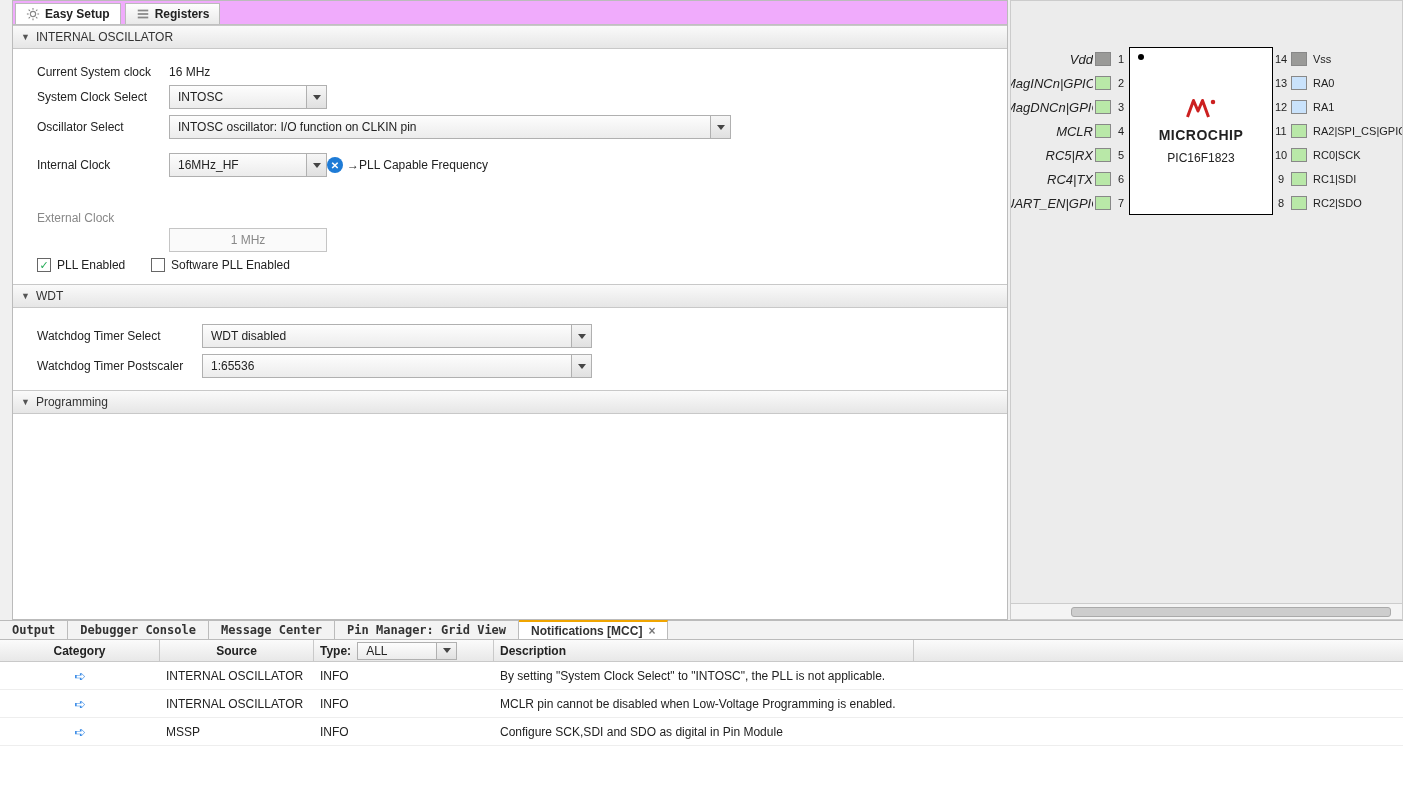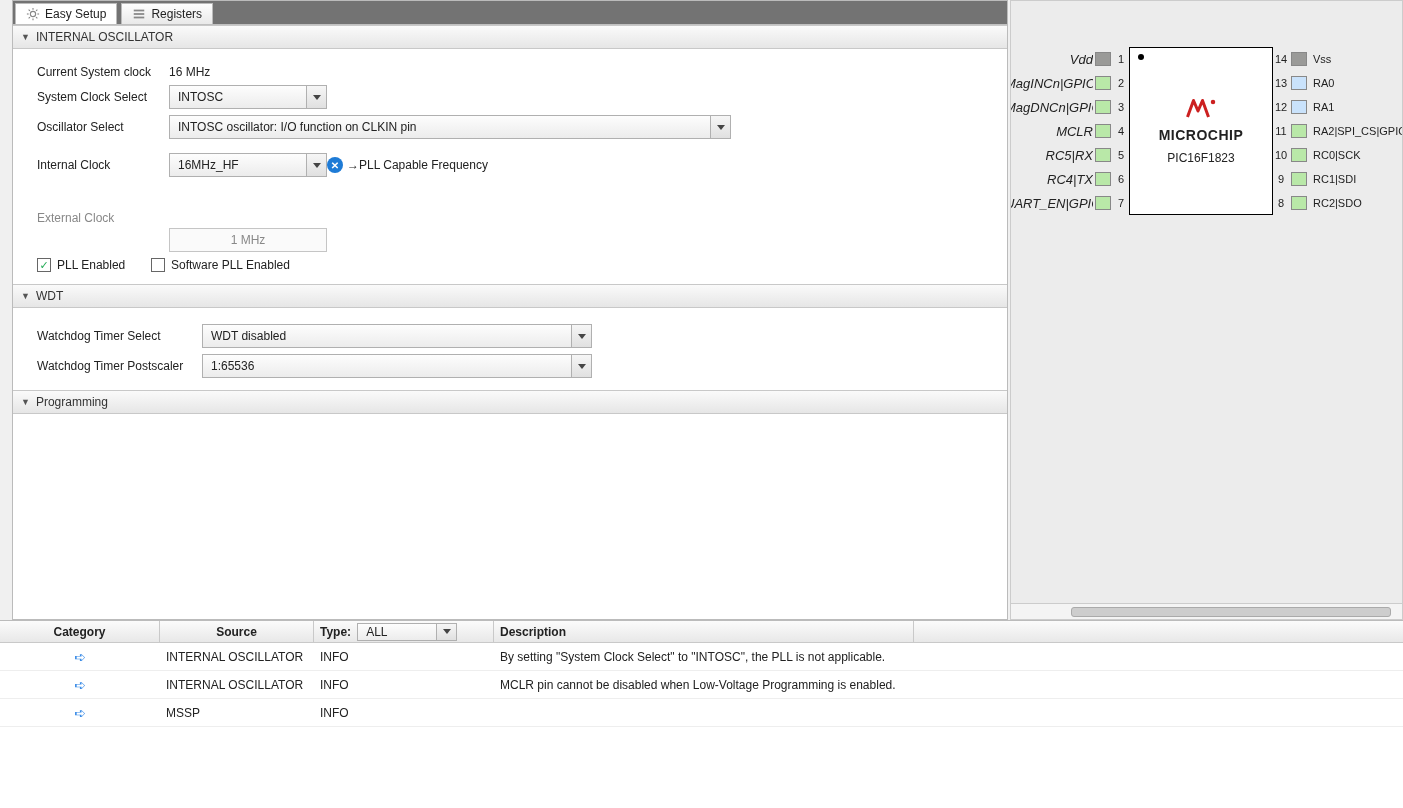--- a/index.html
+++ b/index.html
@@ -6,21 +6,21 @@
   body { margin: 0; background: #f0f0f0; font-size: 12px; color: #222; overflow:hidden; }
 
   .app { display: flex; flex-direction: column; width: 1403px; height: 808px; }
   .top { display: flex; height: 620px; }
   .left-pane { width: 996px; height: 620px; background: #fff; border: 1px solid #bbb; margin: 0 2px 0 12px; display:flex; flex-direction:column; overflow:hidden;}
   .right-pane { flex:1; background: #ececec; position:relative; border:1px solid #ccc; overflow:hidden;}
   .right-pane .hscroll { position:absolute; left:0; right:0; bottom:0; height:16px; background:#f4f4f4; border-top:1px solid #ccc; display:flex; align-items:center;}
   .right-pane .hscroll .thumb { margin-left:60px; width:320px; height:10px; background:#cdcdcd; border:1px solid #aaa; border-radius:3px;}
 
   
-  .tabs { display:flex; border-bottom:1px solid #c0c0c0; background:#737373; }
+  .tabs { display:flex; border-bottom:1px solid #c0c0c0; background:#f0abfc;font-weight:bold; }
   .tab { display:flex; align-items:center; gap:5px; padding:3px 10px; border:1px solid #bbb; background:linear-gradient(#fefefe,#e9e9e9); margin:2px 2px 0 2px; border-bottom:none; font-size:12px; cursor:pointer;}
   .tab.active { background:#fff; }
   .tab .ic { width:14px; height:14px; display:inline-block; }
 
   
   .section-hdr { display:flex; align-items:center; gap:6px; padding:4px 8px; background:linear-gradient(#fafafa,#e6e6e6); border-top:1px solid #c8c8c8; border-bottom:1px solid #c8c8c8; font-size:12px; color:#333; cursor:pointer;}
   .section-hdr .tri { font-size:9px; color:#555; }
   .section-body { padding:10px 12px 6px 24px; }
   .spacer { flex:1; background:#fff; }
 
@@ -280,20 +280,29 @@
             </div>
         </div>
       </div>
       <div class="hscroll">
           <div class="thumb"></div>
         </div>
     </div>
   </div>
 
   <div class="bottom">
+    <div class="btabs">
+      <div class="btab">Output</div>
+      <div class="btab">Debugger Console</div>
+      <div class="btab">Message Center</div>
+      <div class="btab">Pin Manager: Grid View</div>
+      <div class="btab active">
+        <span>Notifications [MCC]</span><span class="x">×</span>
+      </div>
+    </div>
     <div class="grid-head">
       <div class="gh col-cat">Category</div>
       <div class="gh col-src">Source</div>
       <div class="gh col-type type">
         <span>Type:</span>
         <div class="select">
           <span class="seltxt">ALL</span>
           <span class="btn"></span>
         </div>
       </div>
@@ -316,16 +325,17 @@
           <div class="gc src">INTERNAL OSCILLATOR</div>
           <div class="gc type">INFO</div>
           <div class="gc desc">MCLR pin cannot be disabled when Low-Voltage Programming is enabled.</div>
         </div>
         <div class="grow">
           <div class="gc cat">
             <span class="arrow-icon">➪</span>
           </div>
           <div class="gc src">MSSP</div>
           <div class="gc type">INFO</div>
+          <div class="gc desc">Configure SCK,SDI and SDO as digital in Pin Module</div>
         </div>
       </div>
   </div>
 </div>
 
 </body></html>

